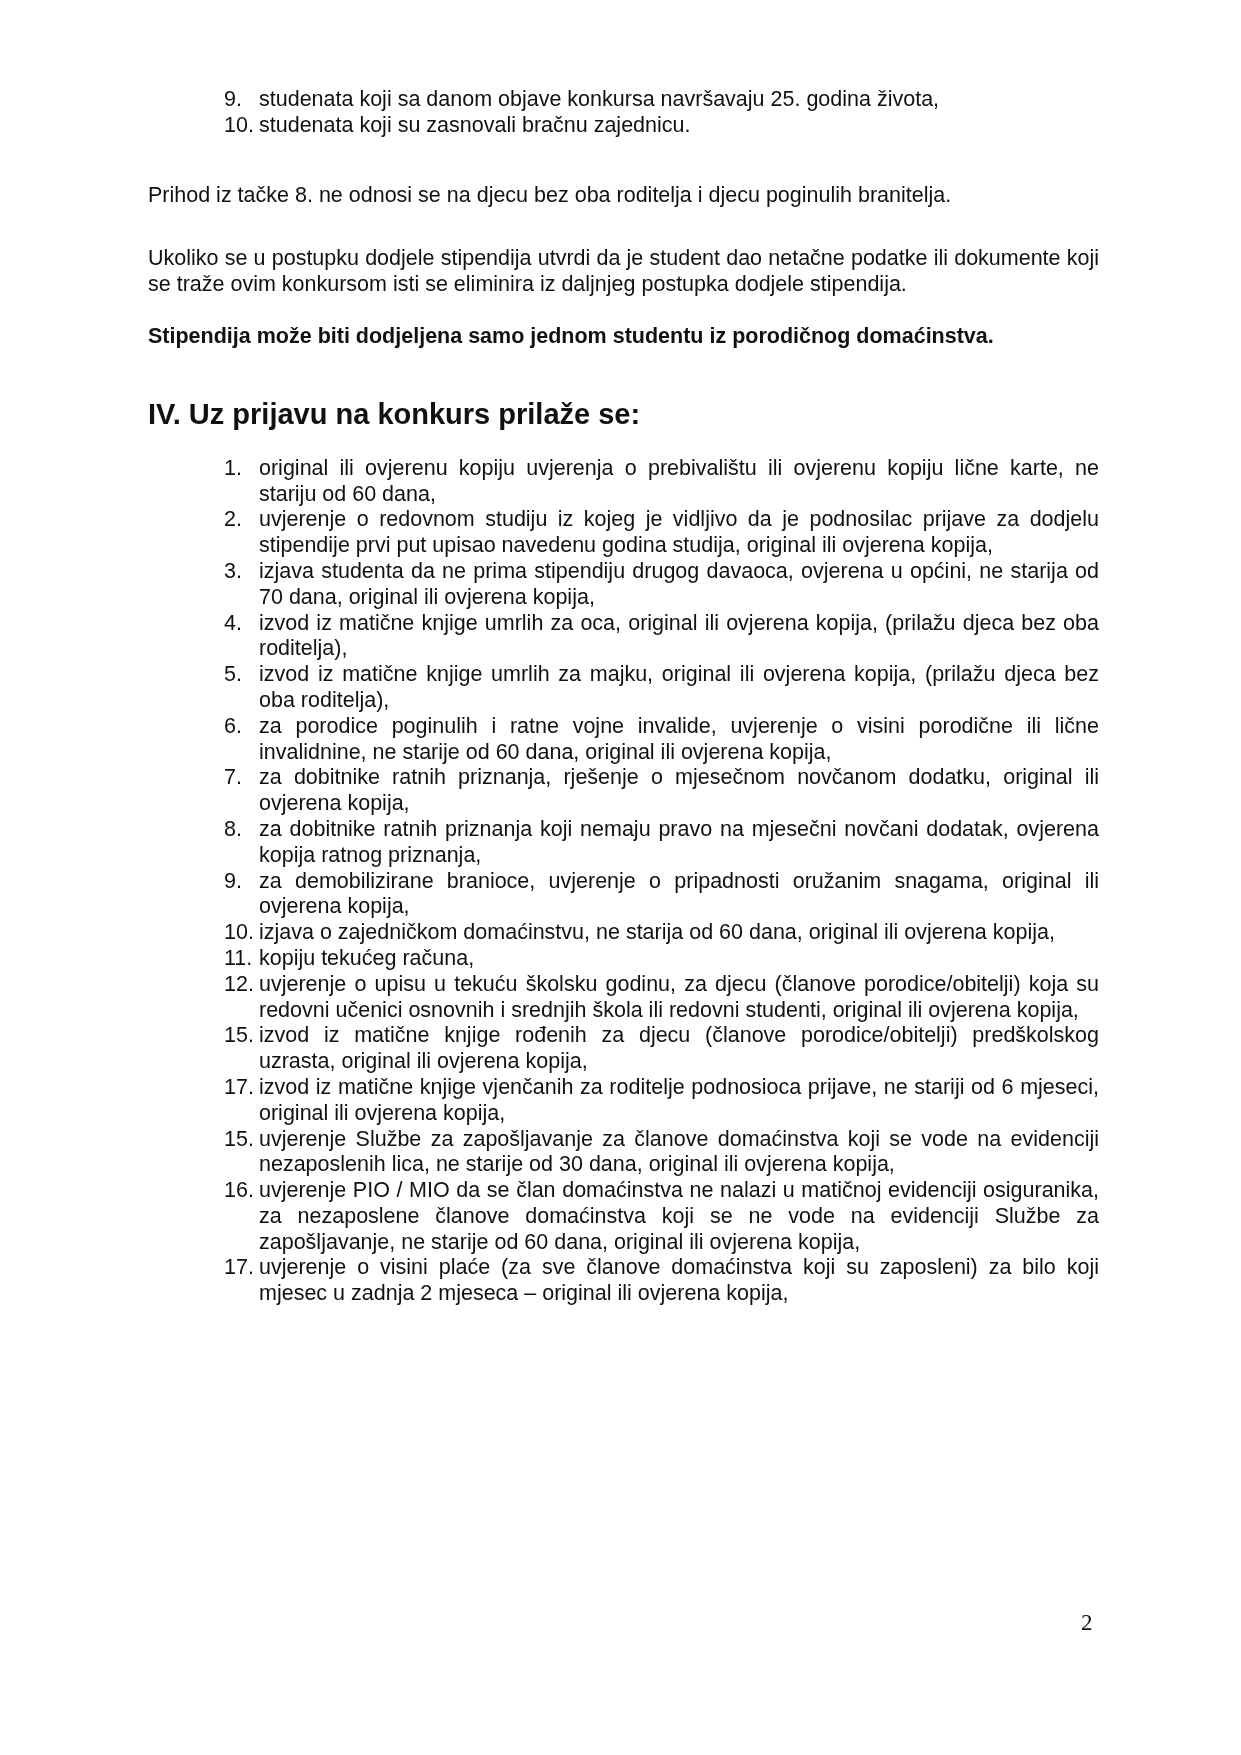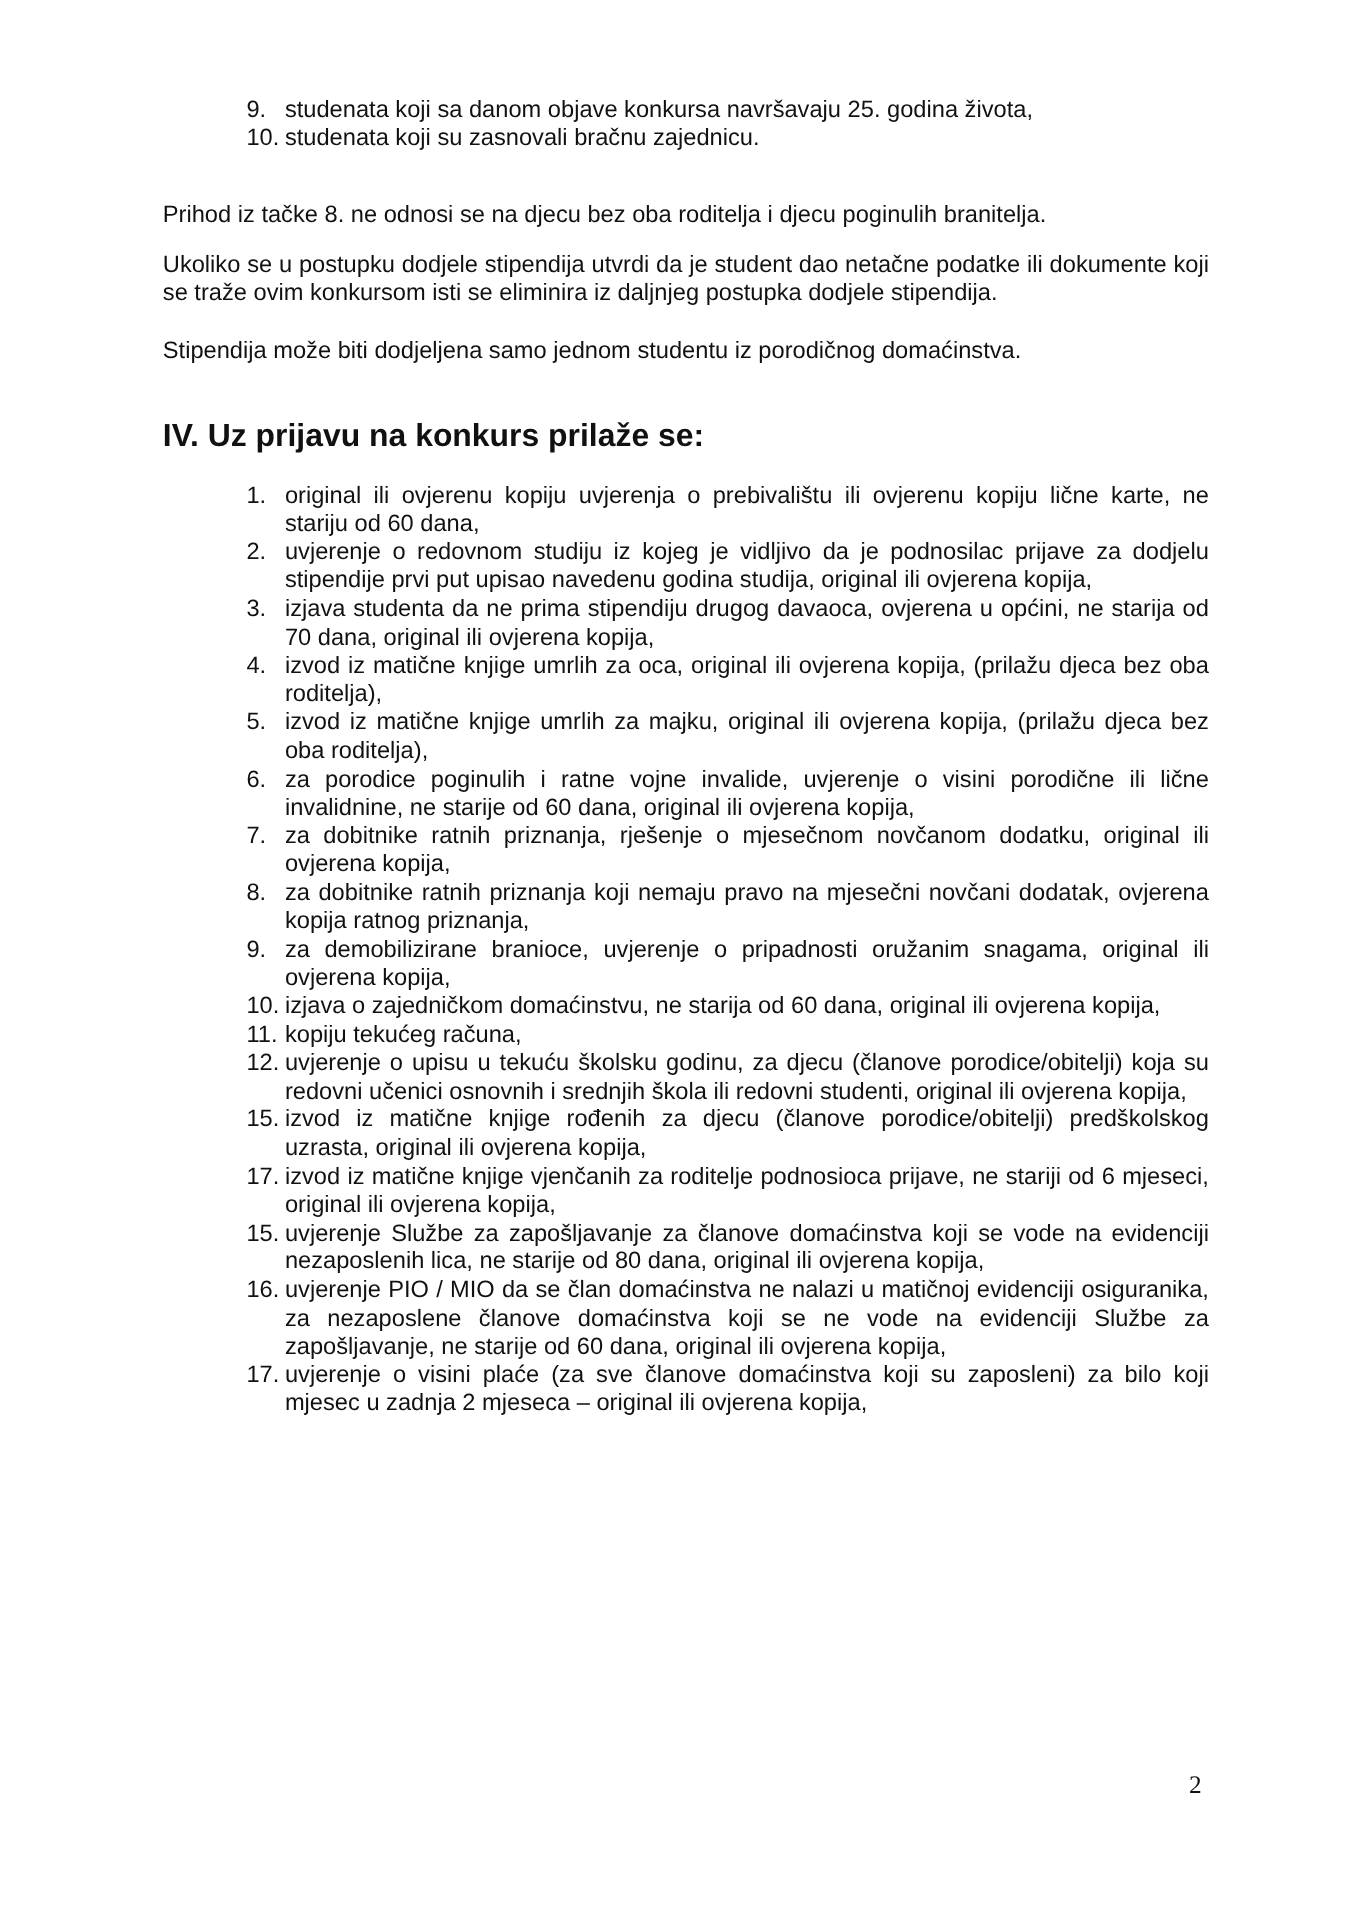--- a/index.html
+++ b/index.html
@@ -44,22 +44,22 @@
       text-align: justify;
     }
     .top-list {
       margin-top: 0;
     }
     .para {
       margin: 0;
       text-align: justify;
     }
     .p-prihod { margin-top: 44px; }
-    .p-ukoliko { margin-top: 20px; }
-    .p-stipendija { margin-top: 26px; }
+    .p-ukoliko { margin-top: 38px; }
+    .p-stipendija { margin-top: 26px; font-weight: bold; }
     .section-heading {
       margin: 50px 0 0 0;
       font-weight: bold;
       font-size: 29px;
       line-height: 28px;
     }
     .doc-list {
       margin-top: 28px;
     }
     .page-number {
@@ -145,21 +145,21 @@
     <li>
         <span class="num">15.</span>
         <span class="text">izvod iz matične knjige rođenih za djecu (članove porodice/obitelji) predškolskog uzrasta, original ili ovjerena kopija,</span>
       </li>
     <li>
         <span class="num">17.</span>
         <span class="text">izvod iz matične knjige vjenčanih za roditelje podnosioca prijave, ne stariji od 6 mjeseci, original ili ovjerena kopija,</span>
       </li>
     <li>
         <span class="num">15.</span>
-        <span class="text">uvjerenje Službe za zapošljavanje za članove domaćinstva koji se vode na evidenciji nezaposlenih lica, ne starije od 80 dana, original ili ovjerena kopija,</span>
+        <span class="text">uvjerenje Službe za zapošljavanje za članove domaćinstva koji se vode na evidenciji nezaposlenih lica, ne starije od 30 dana, original ili ovjerena kopija,</span>
       </li>
     <li>
         <span class="num">16.</span>
         <span class="text">uvjerenje PIO / MIO da se član domaćinstva ne nalazi u matičnoj evidenciji osiguranika, za nezaposlene članove domaćinstva koji se ne vode na evidenciji Službe za zapošljavanje, ne starije od 60 dana, original ili ovjerena kopija,</span>
       </li>
     <li>
         <span class="num">17.</span>
         <span class="text">uvjerenje o visini plaće (za sve članove domaćinstva koji su zaposleni) za bilo koji mjesec u zadnja 2 mjeseca – original ili ovjerena kopija,</span>
       </li>
   </ol>

